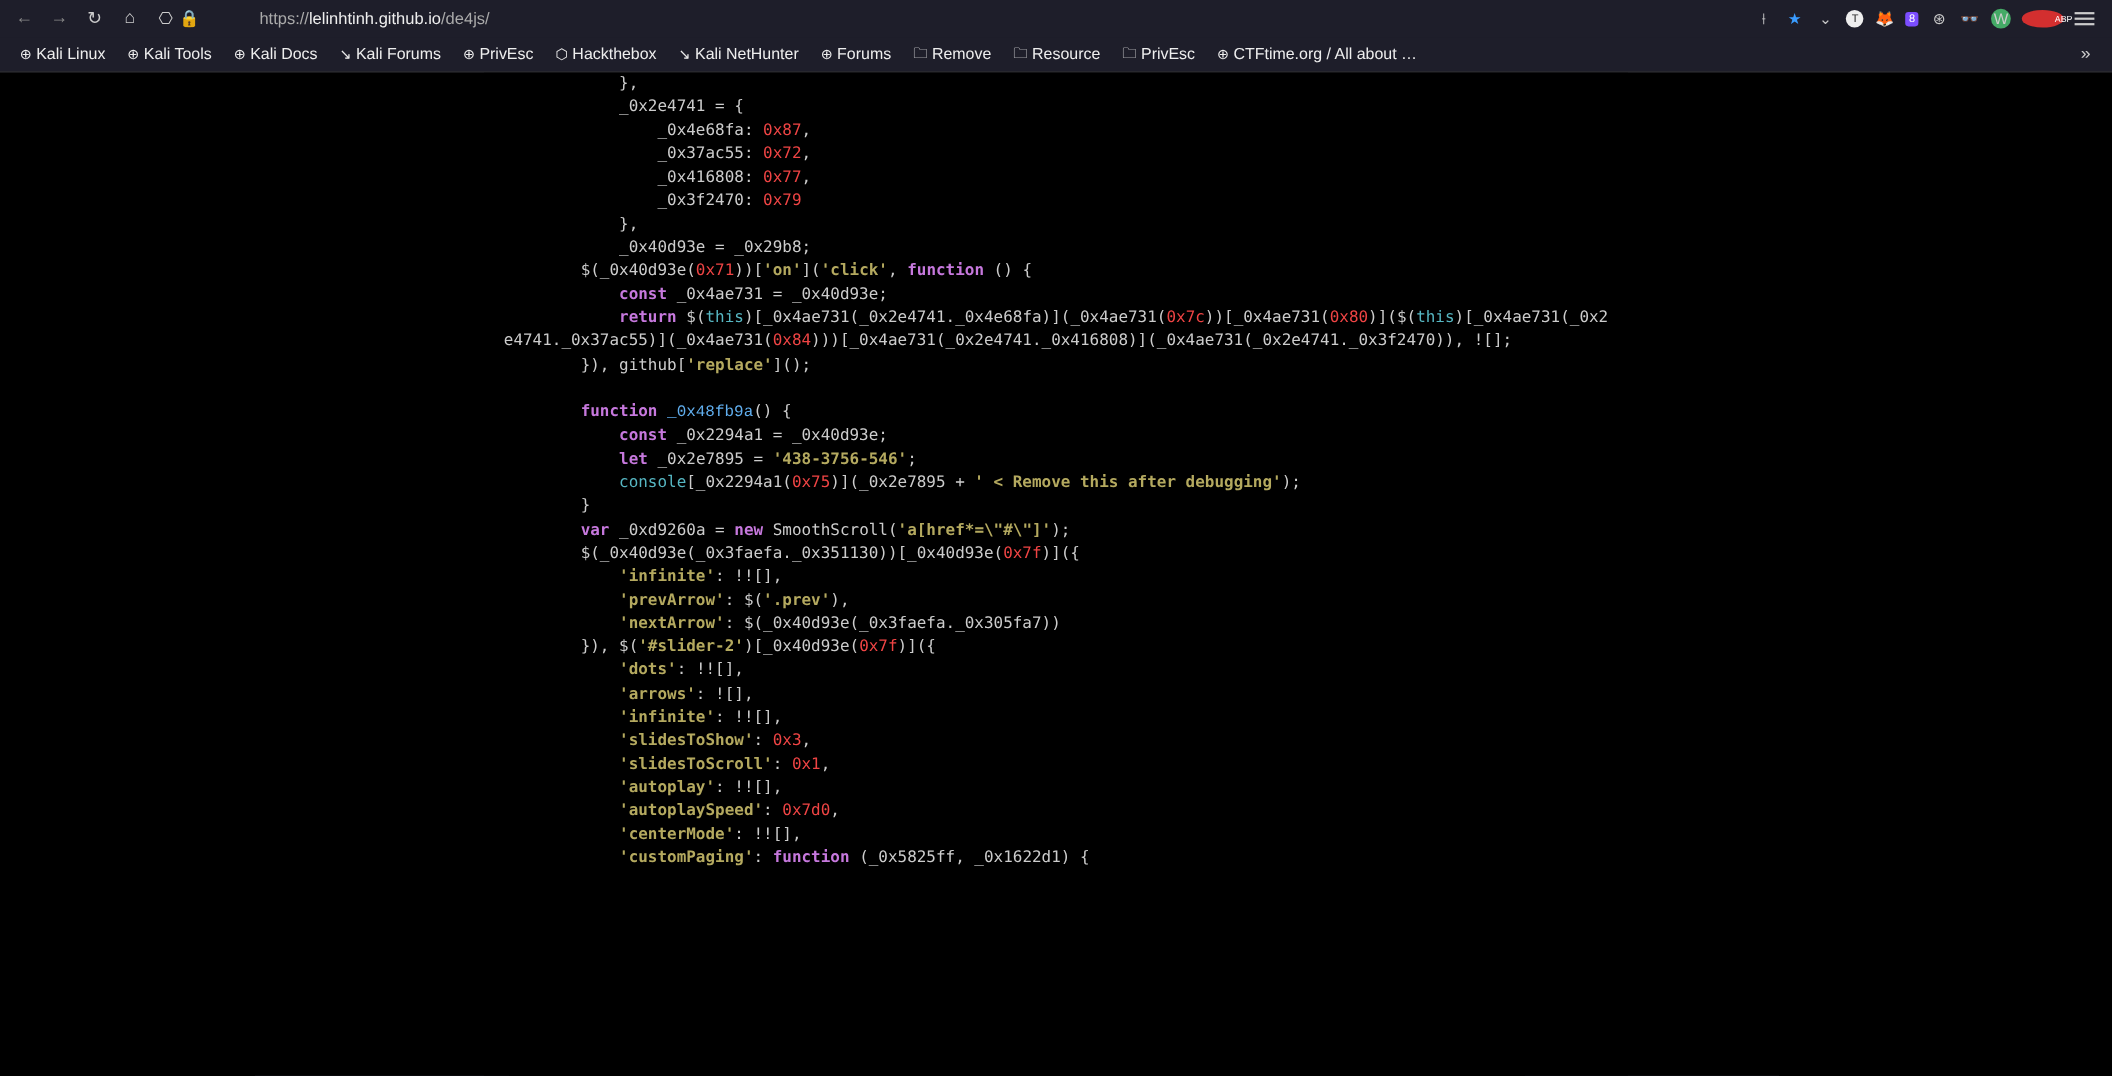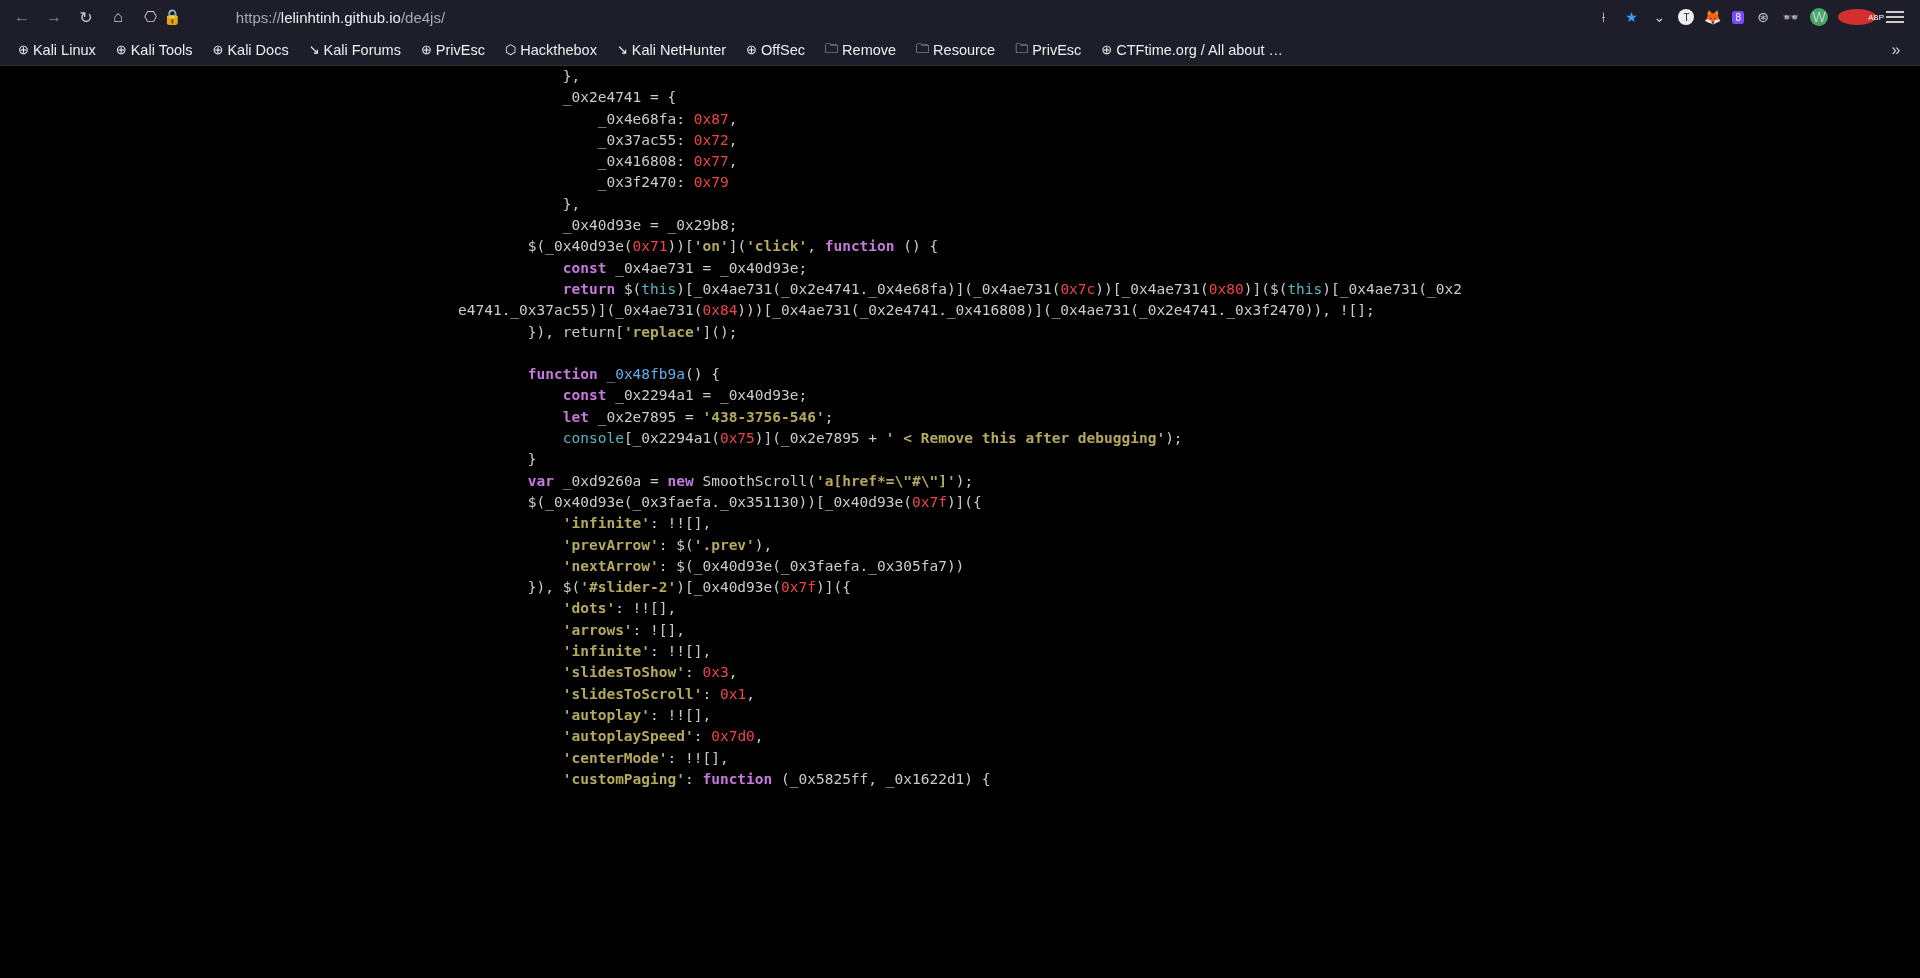--- a/index.html
+++ b/index.html
@@ -82,21 +82,21 @@
   font-family: "DejaVu Sans Mono", Consolas, monospace;
   font-size: 14.5px;
   line-height: 21.3px;
   color: #ccc;
   white-space: pre-wrap;
   word-break: break-all;
 }
 .c-str  { color: #b4a95f; font-weight: bold; }
 .c-num  { color: #ef4444; }
 .c-kw   { color: #c678dd; font-weight: bold; }
-.c-fn   { color: #61afef; }
+.c-fn   { color: #61afef; font-family: Liberation Mono, monospace; }
 .c-this { color: #56b6c2; }
 .star-blue { color: #3a9cff; }
 .circle-filled { width:16px;height:16px;background:#eee;border-radius:50%; color:#222; font-size:10px; display:flex;align-items:center;justify-content:center; }
 .red-circle { width:32px;height:16px;background:#d32f2f;border-radius:50%; color:white; font-size:8px; display:flex;align-items:center;justify-content:center;padding-left:38px;}
 .hamburger { width:18px; display:flex; flex-direction:column; gap:3px; }
 .hamburger span { height:2px; background:#ccc; }
 </style>
 </head>
 <body>
 
@@ -154,21 +154,21 @@
       <div class="bookmark-item">
         <span class="bm-icon">⬡</span>
         <span>Hackthebox</span>
       </div>
       <div class="bookmark-item">
         <span class="bm-icon">↘</span>
         <span>Kali NetHunter</span>
       </div>
       <div class="bookmark-item">
         <span class="bm-icon">⊕</span>
-        <span>OffSec</span>
+        <span>Forums</span>
       </div>
       <div class="bookmark-item">
         <span class="bm-icon">🗀</span>
         <span>Remove</span>
       </div>
       <div class="bookmark-item">
         <span class="bm-icon">🗀</span>
         <span>Resource</span>
       </div>
       <div class="bookmark-item">
@@ -189,21 +189,21 @@
 <span>            _0x2e4741 = {</span>
 <span>                _0x4e68fa: </span><span class="c-num">0x87</span><span>,</span>
 <span>                _0x37ac55: </span><span class="c-num">0x72</span><span>,</span>
 <span>                _0x416808: </span><span class="c-num">0x77</span><span>,</span>
 <span>                _0x3f2470: </span><span class="c-num">0x79</span>
 <span>            },</span>
 <span>            _0x40d93e = _0x29b8;</span>
 <span>        $(_0x40d93e(</span><span class="c-num">0x71</span><span>))[</span><span class="c-str">'on'</span><span>](</span><span class="c-str">'click'</span><span>, </span><span class="c-kw">function</span><span> () {</span>
 <span>            </span><span class="c-kw">const</span><span> _0x4ae731 = _0x40d93e;</span>
 <span>            </span><span class="c-kw">return</span><span> $(</span><span class="c-this">this</span><span>)[_0x4ae731(_0x2e4741._0x4e68fa)](_0x4ae731(</span><span class="c-num">0x7c</span><span>))[_0x4ae731(</span><span class="c-num">0x80</span><span>)]($(</span><span class="c-this">this</span><span>)[_0x4ae731(_0x2e4741._0x37ac55)](_0x4ae731(</span><span class="c-num">0x84</span><span>)))[_0x4ae731(_0x2e4741._0x416808)](_0x4ae731(_0x2e4741._0x3f2470)), ![];</span>
-<span>        }), return[</span><span class="c-str">'replace'</span><span>]();</span>
+<span>        }), github[</span><span class="c-str">'replace'</span><span>]();</span>
 
 <span>        </span><span class="c-kw">function</span><span> </span><span class="c-fn">_0x48fb9a</span><span>() {</span>
 <span>            </span><span class="c-kw">const</span><span> _0x2294a1 = _0x40d93e;</span>
 <span>            </span><span class="c-kw">let</span><span> _0x2e7895 = </span><span class="c-str">'438-3756-546'</span><span>;</span>
 <span>            </span><span class="c-this">console</span><span>[_0x2294a1(</span><span class="c-num">0x75</span><span>)](_0x2e7895 + </span><span class="c-str">' &lt; Remove this after debugging'</span><span>);</span>
 <span>        }</span>
 <span>        </span><span class="c-kw">var</span><span> _0xd9260a = </span><span class="c-kw">new</span><span> SmoothScroll(</span><span class="c-str">'a[href*=\"#\"]'</span><span>);</span>
 <span>        $(_0x40d93e(_0x3faefa._0x351130))[_0x40d93e(</span><span class="c-num">0x7f</span><span>)]({</span>
 <span>            </span><span class="c-str">'infinite'</span><span>: !![],</span>
 <span>            </span><span class="c-str">'prevArrow'</span><span>: $(</span><span class="c-str">'.prev'</span><span>),</span>

